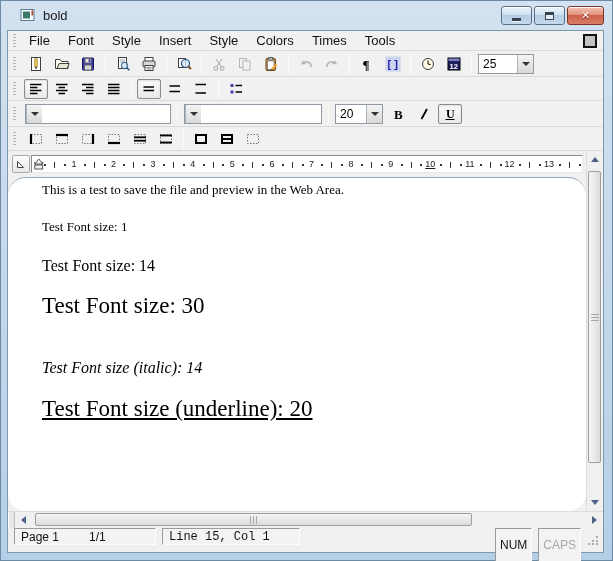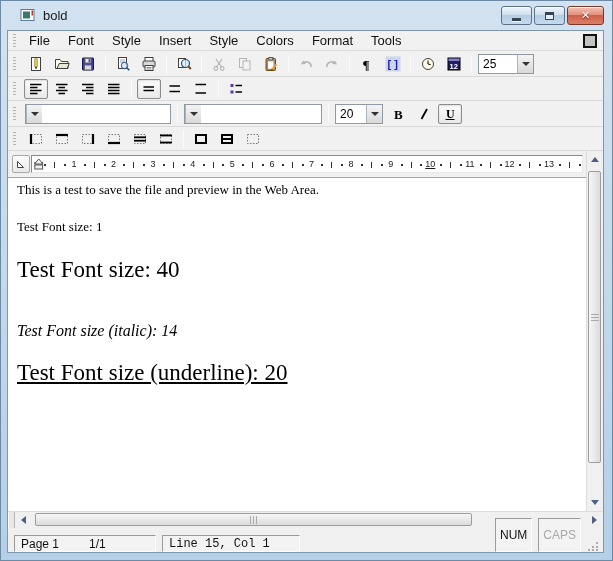--- a/index.html
+++ b/index.html
@@ -47,22 +47,22 @@
   .tabsel{position:absolute;left:4px;top:4px;width:18px;height:18px;border:1px solid #aaa;border-radius:2px;
           background:linear-gradient(#fdfdfd,#e8e8e8);padding:0;display:flex;align-items:center;justify-content:center;}
   .rulerstrip{position:absolute;left:23px;top:4px;right:3px;height:18px;background:#fff;
               border:1px solid;border-color:#8a8a8a #e8e8e8 #e8e8e8 #8a8a8a;overflow:hidden;}
   .rnum{position:absolute;top:3px;transform:translateX(-50%);font-size:9px;color:#1a1a1a;}
   .rtick{position:absolute;top:6px;width:1px;height:6px;background:#333;}
   .rdot{position:absolute;top:8px;width:2px;height:2px;background:#333;}
   .ind-top{position:absolute;left:2px;top:-1px;}
   .ind-bot{position:absolute;left:2px;bottom:-2px;}
   
-  .doc{flex:1;background:#fff;border-top:1px solid #98a8b8;padding:5px 10px 0 9px;overflow:hidden;
-       font-family:"Liberation Serif","DejaVu Serif",serif;color:#000;}
+  .doc{flex:1;background:#fff;border-top:1px solid #98a8b8;padding:5px 10px 0 34px;overflow:hidden;
+       font-family:"Liberation Serif","DejaVu Serif",serif;color:#000;border-radius:18px;}
   .para{line-height:1.15;}
   .s12 {font-size:13px;margin:0 0 22px;}
   .s12b{font-size:13px;font-weight:bold;margin:0 0 22px;}
   .s14 {font-size:16px;margin:0 0 18px;}
   .s14i{font-size:16px;font-style:italic;margin:0 0 19px;}
   .s20 {font-size:23px;margin:0 0 39px;}
   .s20u{font-size:23px;text-decoration:underline;margin:0;}
   
   .vscroll{width:17px;display:flex;flex-direction:column;background:#f0f0f0;border-left:1px solid #dcdcdc;}
   .sbtn{display:flex;align-items:center;justify-content:center;background:#f0f0f0;}
@@ -76,21 +76,21 @@
   .harrow{width:17px;height:100%;}
   .htrack{flex:1;position:relative;}
   .hthumb{position:absolute;left:3px;top:1px;bottom:2px;width:437px;border:1px solid #9d9d9d;border-radius:2px;
           background:linear-gradient(#f6f6f6,#dcdcdc);display:flex;align-items:center;justify-content:center;}
   .vgrip{width:7px;height:8px;background:repeating-linear-gradient(90deg,#a9a9a9 0 1px,transparent 1px 3px);}
   .tri-up{width:0;height:0;border-left:4px solid transparent;border-right:4px solid transparent;border-bottom:5px solid #4d6185;}
   .tri-down{width:0;height:0;border-left:4px solid transparent;border-right:4px solid transparent;border-top:5px solid #4d6185;}
   .tri-left{width:0;height:0;border-top:4px solid transparent;border-bottom:4px solid transparent;border-right:5px solid #4d6185;}
   .tri-right{width:0;height:0;border-top:4px solid transparent;border-bottom:4px solid transparent;border-left:5px solid #4d6185;}
   
-  .statusbar{height:24px;display:flex;align-items:flex-end;background:#f0f0f0;padding:0 4px 0 6px;gap:6px;}
+  .statusbar{height:24px;display:flex;align-items:flex-start;background:#f0f0f0;padding:0 4px 0 6px;gap:6px;}
   .spanel{height:17px;border:1px solid;border-color:#9a9a9a #fdfdfd #fdfdfd #9a9a9a;background:#f3f3f3;
           display:flex;align-items:center;font-size:12px;color:#111;padding:0 6px;}
   .sp-page{width:142px;gap:30px;}
   .sp-cursor{width:138px;font-family:Liberation Mono, monospace;}
   .sspacer{flex:1;}
   .keylock{padding:16px 4px;}
   .keylock.off{color:#a9a9a9;}
   .resizegrip{width:12px;height:12px;margin-top:6px;display:inline-flex;}
 </style>
 </head>
@@ -122,21 +122,21 @@
   <div class="inner">
     <div class="menubar">
       <span class="grip"></span>
       <div class="menuitems" id="menu-items">
           <span class="menu-item">File</span>
           <span class="menu-item">Font</span>
           <span class="menu-item">Style</span>
           <span class="menu-item">Insert</span>
           <span class="menu-item">Style</span>
           <span class="menu-item">Colors</span>
-          <span class="menu-item">Format</span>
+          <span class="menu-item">Times</span>
           <span class="menu-item">Tools</span>
         </div>
       <div class="menu-doc-btn"></div>
     </div>
 
     <div class="toolbar tb1">
       <span class="grip"></span>
       <div class="band" id="tb-main">
           <button class="tbtn">
             <svg width="16" height="16" viewBox="0 0 16 16">
@@ -511,21 +511,22 @@
               <span class="rdot" style="left: 507.2px;"></span>
               <span class="rnum" style="left: 517.1px;">13</span>
               <span class="rdot" style="left: 527px;"></span>
               <span class="rtick" style="left: 536.9px;"></span>
               <span class="rdot" style="left: 546.8px;"></span>
             </div>
         </div>
         <div class="doc" id="doc">
             <div class="para s12">This is a test to save the file and preview in the Web Area.</div>
             <div class="para s12">Test Font size: 1</div>
-            <div class="para s20">Test Font size: 40</div>
+            <div class="para s14">Test Font size: 14</div>
+            <div class="para s20">Test Font size: 30</div>
             <div class="para s14i">Test Font size (italic): 14</div>
             <div class="para s20u">Test Font size (underline): 20</div>
           </div>
       </div>
       <div class="vscroll">
         <div class="sbtn varrow">
             <span class="tri-up"></span>
           </div>
         <div class="vtrack">
           <div class="vthumb">

